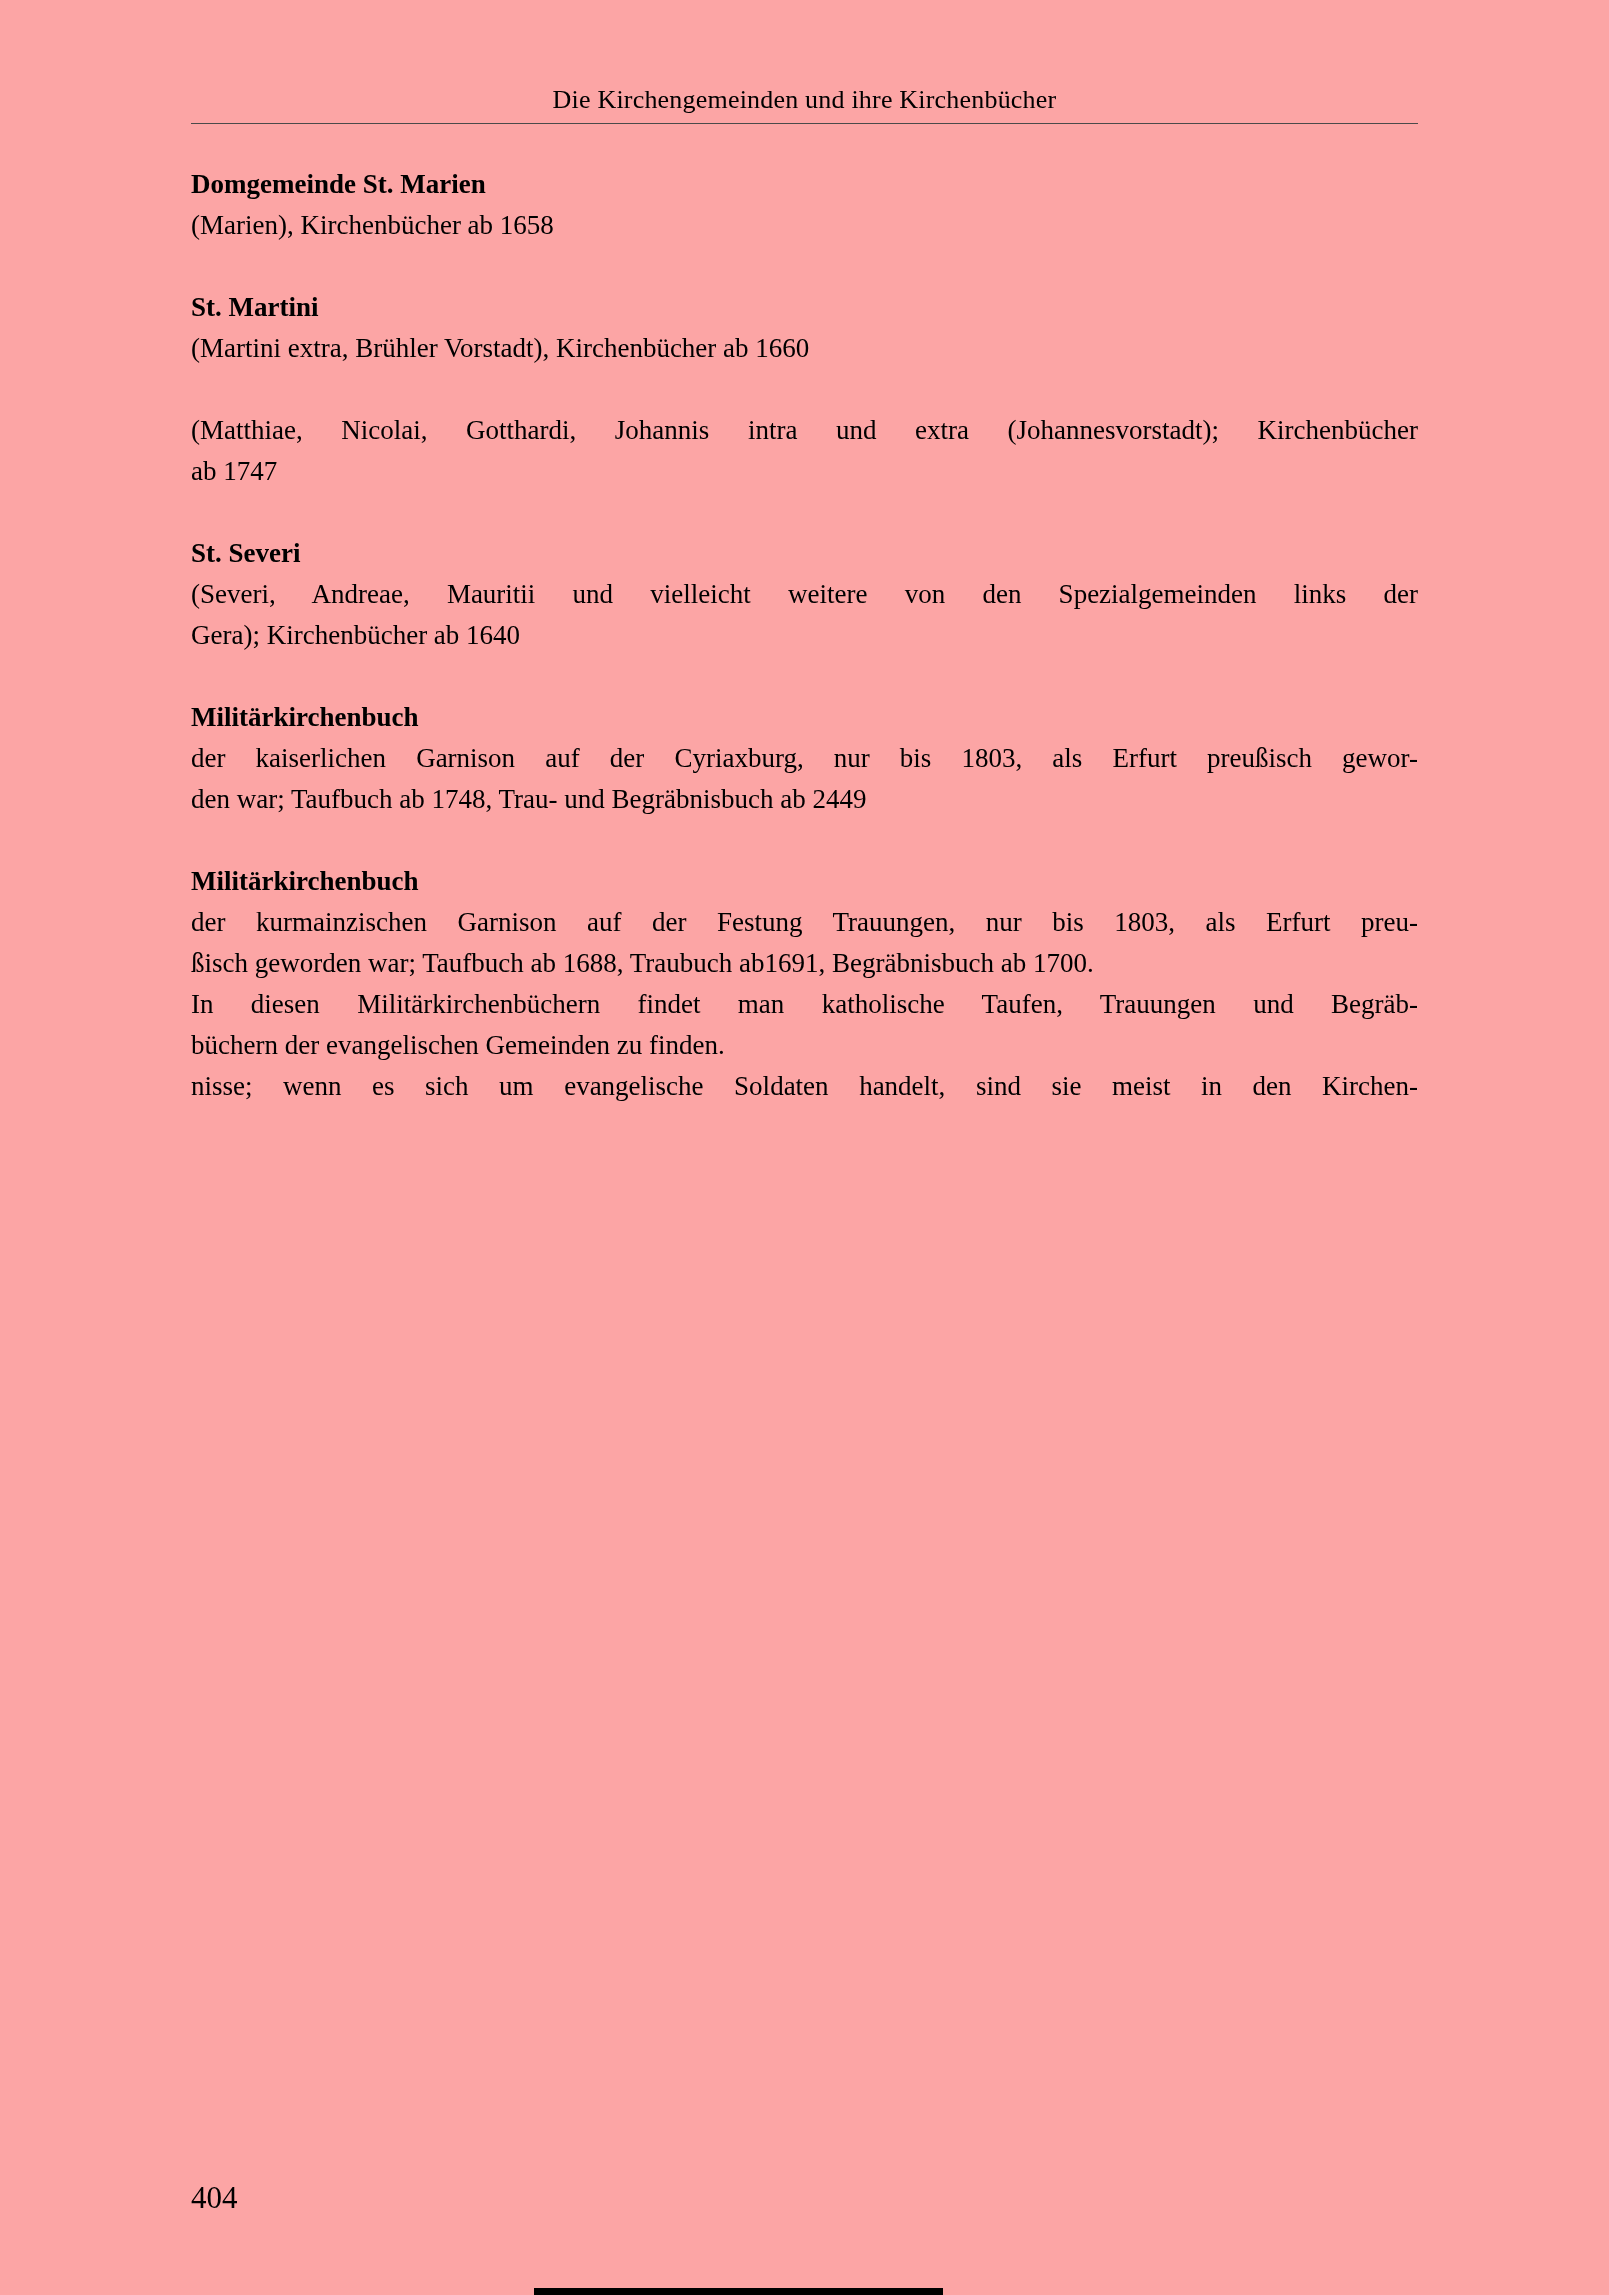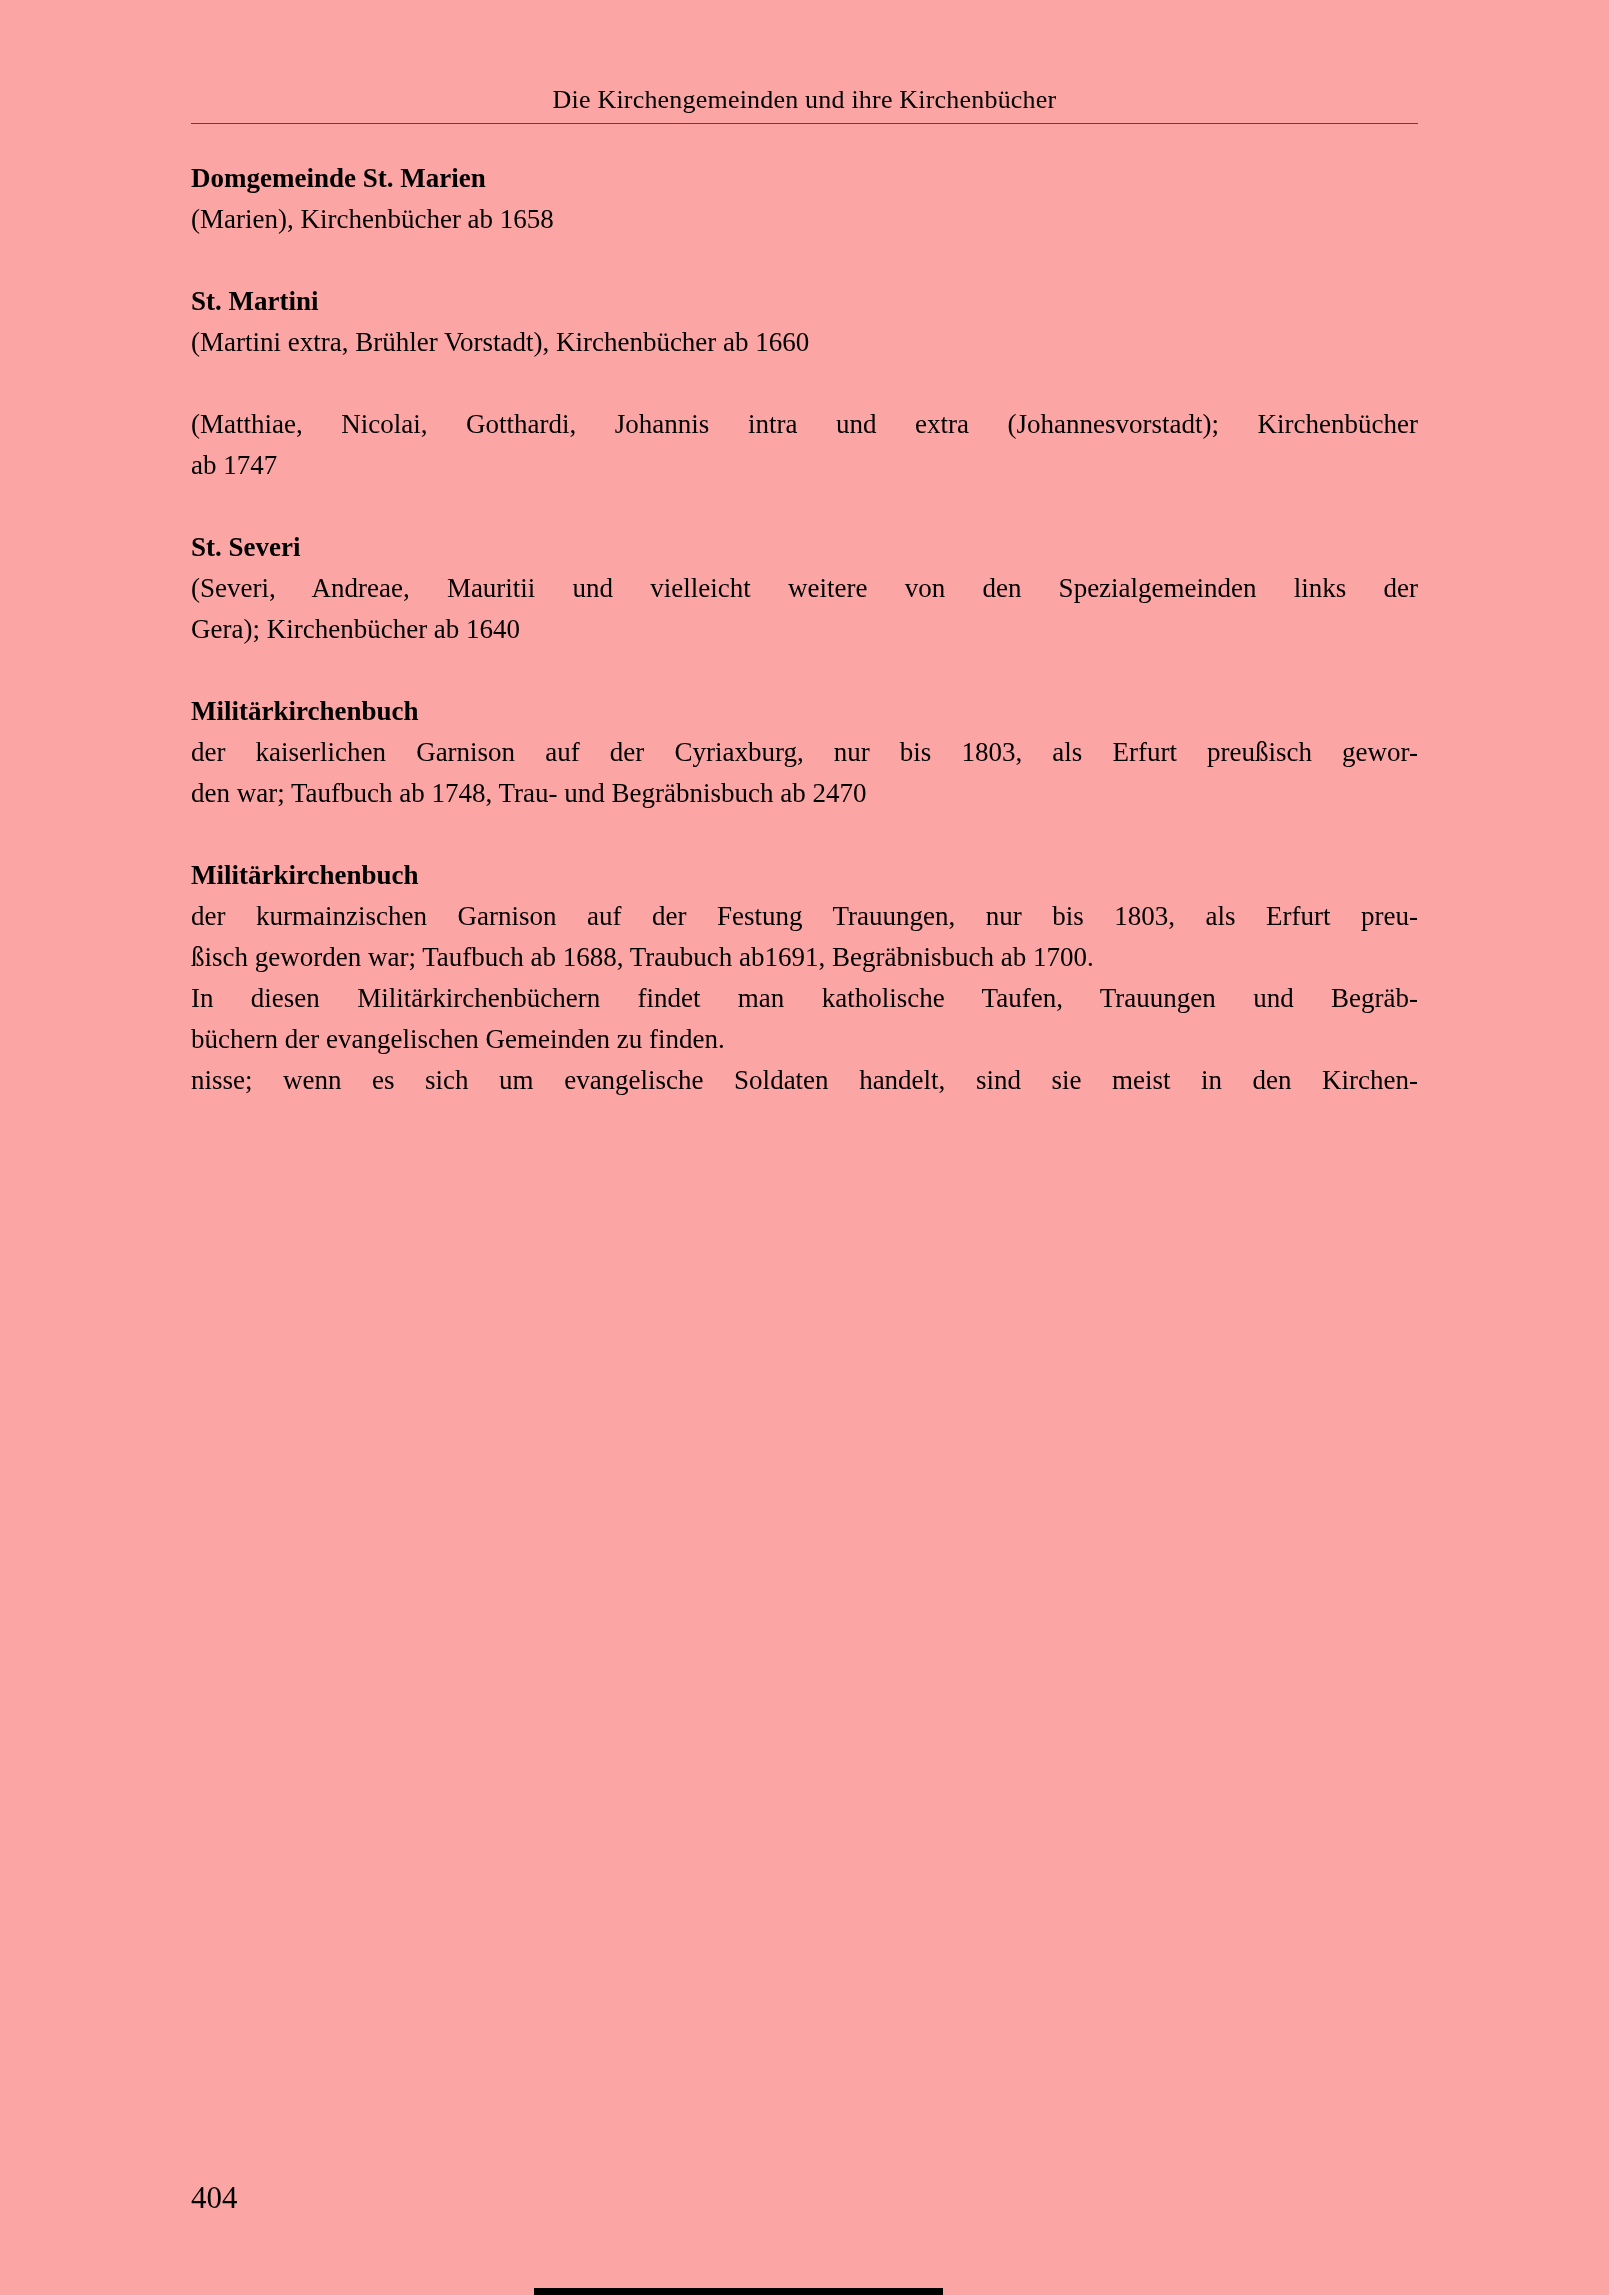--- a/index.html
+++ b/index.html
@@ -30,21 +30,21 @@
   }
   .header-rule {
     margin-top: 8.3px;
     border-top: 1.7px solid #4a4a4a;
     height: 0;
   }
   .content {
     position: absolute;
     left: 191px;
     right: 192px;
-    top: 158px;
+    top: 164px;
     font-size: 27px;
     line-height: 41px;
   }
   .entry {
     margin: 0 0 41px 0;
   }
   .entry-title {
     font-weight: bold;
   }
   .line {
@@ -95,21 +95,21 @@
         <div class="line">ab 1747</div>
       </section>
       <section class="entry">
         <div class="entry-title">St. Severi</div>
         <div class="line justify">(Severi, Andreae, Mauritii und vielleicht weitere von den Spezialgemeinden links der</div>
         <div class="line">Gera); Kirchenbücher ab 1640</div>
       </section>
       <section class="entry">
         <div class="entry-title">Militärkirchenbuch</div>
         <div class="line justify">der kaiserlichen Garnison auf der Cyriaxburg, nur bis 1803, als Erfurt preußisch gewor-</div>
-        <div class="line">den war; Taufbuch ab 1748, Trau- und Begräbnisbuch ab 2470</div>
+        <div class="line">den war; Taufbuch ab 1748, Trau- und Begräbnisbuch ab 2449</div>
       </section>
       <section class="entry">
         <div class="entry-title">Militärkirchenbuch</div>
         <div class="line justify">der kurmainzischen Garnison auf der Festung Trauungen, nur bis 1803, als Erfurt preu-</div>
         <div class="line">ßisch geworden war; Taufbuch ab 1688, Traubuch ab1691, Begräbnisbuch ab 1700.</div>
         <div class="line justify">In diesen Militärkirchenbüchern findet man katholische Taufen, Trauungen und Begräb-</div>
         <div class="line">büchern der evangelischen Gemeinden zu finden.</div>
         <div class="line justify">nisse; wenn es sich um evangelische Soldaten handelt, sind sie meist in den Kirchen-</div>
       </section>
     </main>

